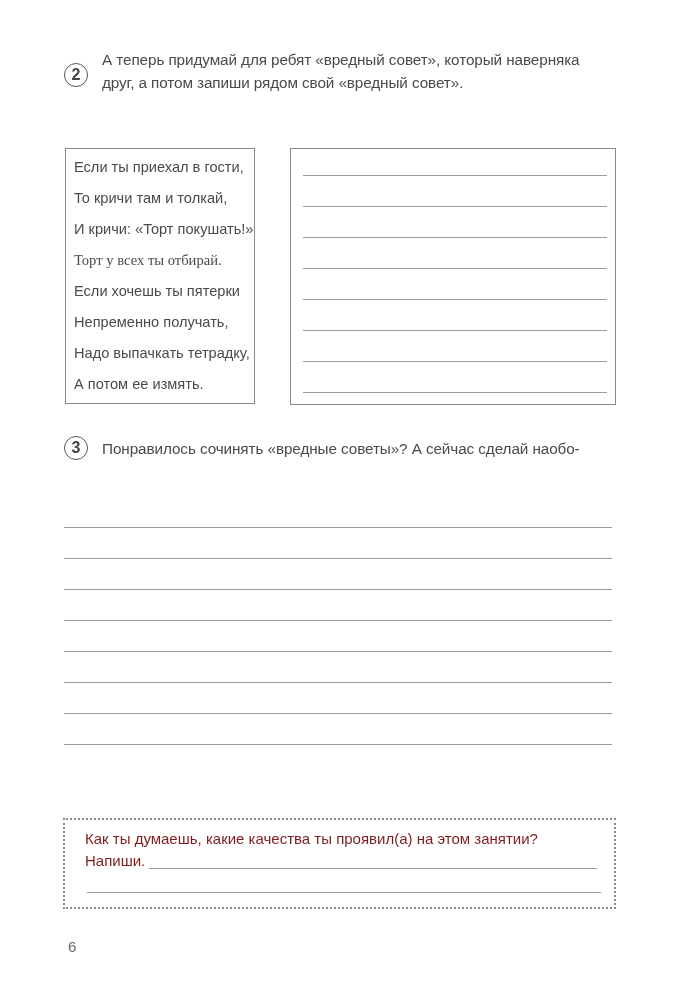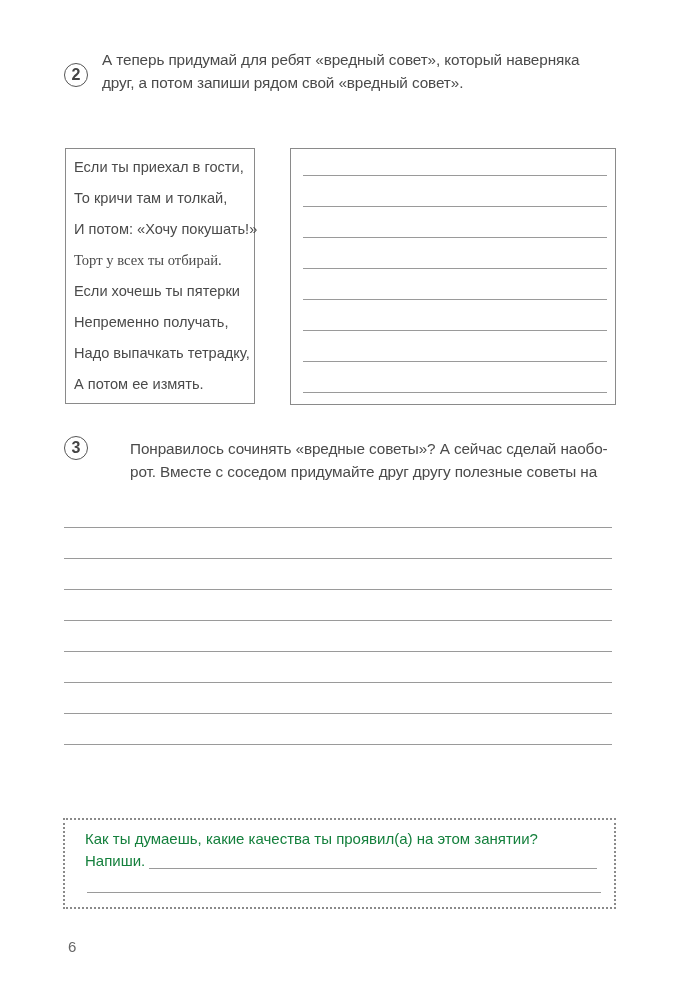--- a/index.html
+++ b/index.html
@@ -7,58 +7,57 @@
          font-family: "Liberation Sans", sans-serif; color: #4a4a4a; }
   .num-circle { position: absolute; width: 22px; height: 22px; border: 1.6px solid #555;
                 border-radius: 50%; font-weight: bold; font-size: 16px; line-height: 22px;
                 text-align: center; color: #444; box-sizing: content-box; }
   .task-text { position: absolute; font-size: 15.3px; line-height: 22.5px; color: #4a4a4a;
                letter-spacing: -0.1px; }
   .box { position: absolute; border: 1.3px solid #8a8a8a; box-sizing: border-box; }
   .poem-line { position: absolute; left: 8px; font-size: 14.6px; color: #4a4a4a; white-space: nowrap; }
   .rule { position: absolute; height: 0; border-top: 1.3px solid #9a9a9a; }
   .dotted-box { position: absolute; border: 2px dotted #8a8a8a; box-sizing: border-box; }
-  .reflect-text { position: absolute; font-size: 15px; color: #15803d; white-space: nowrap; }
+  .reflect-text { position: absolute; font-size: 15px; color: #7f1d1d; white-space: nowrap; }
   .page-num { position: absolute; font-size: 15px; color: #666; }
 </style>
 </head>
 <body>
 
 <div class="num-circle" style="left:64px; top:63px;">2</div>
 <div class="task-text" style="left:102px; top:49px;">
   <div>А теперь придумай для ребят «вредный совет», который наверняка</div>
   <div>друг, а потом запиши рядом свой «вредный совет».</div>
 </div>
 
 <div class="box" style="left:65px; top:148px; width:190px; height:256px;">
   <div class="poem-line" style="top:10px;">Если ты приехал в гости,</div>
   <div class="poem-line" style="top:41px;">То кричи там и толкай,</div>
-  <div class="poem-line" style="top:72px;">И потом: «Хочу покушать!»</div>
+  <div class="poem-line" style="top:72px;">И кричи: «Торт покушать!»</div>
   <div class="poem-line" style="top:103px;font-family:Liberation Serif, serif;">Торт у всех ты отбирай.</div>
   <div class="poem-line" style="top:134px;">Если хочешь ты пятерки</div>
   <div class="poem-line" style="top:165px;">Непременно получать,</div>
   <div class="poem-line" style="top:196px;text-align:center;">Надо выпачкать тетрадку,</div>
   <div class="poem-line" style="top:227px;">А потом ее измять.</div>
 </div>
 
 <div class="box" style="left:290px; top:148px; width:326px; height:257px;">
   <div class="rule" style="left:12px; width:304px; top:26px;"></div>
   <div class="rule" style="left:12px; width:304px; top:57px;"></div>
   <div class="rule" style="left:12px; width:304px; top:88px;"></div>
   <div class="rule" style="left:12px; width:304px; top:119px;"></div>
   <div class="rule" style="left:12px; width:304px; top:150px;"></div>
   <div class="rule" style="left:12px; width:304px; top:181px;"></div>
   <div class="rule" style="left:12px; width:304px; top:212px;"></div>
   <div class="rule" style="left:12px; width:304px; top:243px;"></div>
 </div>
 
 <div class="num-circle" style="left:64px; top:436px;">3</div>
-<div class="task-text" style="left:102px; top:438px;margin-left:28px;">
+<div class="task-text" style="left:102px; top:438px;">
   <div>Понравилось сочинять «вредные советы»? А сейчас сделай наобо-</div>
-  <div>рот. Вместе с соседом придумайте друг другу полезные советы на</div>
 </div>
 
 <div>
   <div class="rule" style="left:64px; width:548px; top:527px;"></div>
   <div class="rule" style="left:64px; width:548px; top:558px;"></div>
   <div class="rule" style="left:64px; width:548px; top:589px;"></div>
   <div class="rule" style="left:64px; width:548px; top:620px;"></div>
   <div class="rule" style="left:64px; width:548px; top:651px;"></div>
   <div class="rule" style="left:64px; width:548px; top:682px;"></div>
   <div class="rule" style="left:64px; width:548px; top:713px;"></div>

